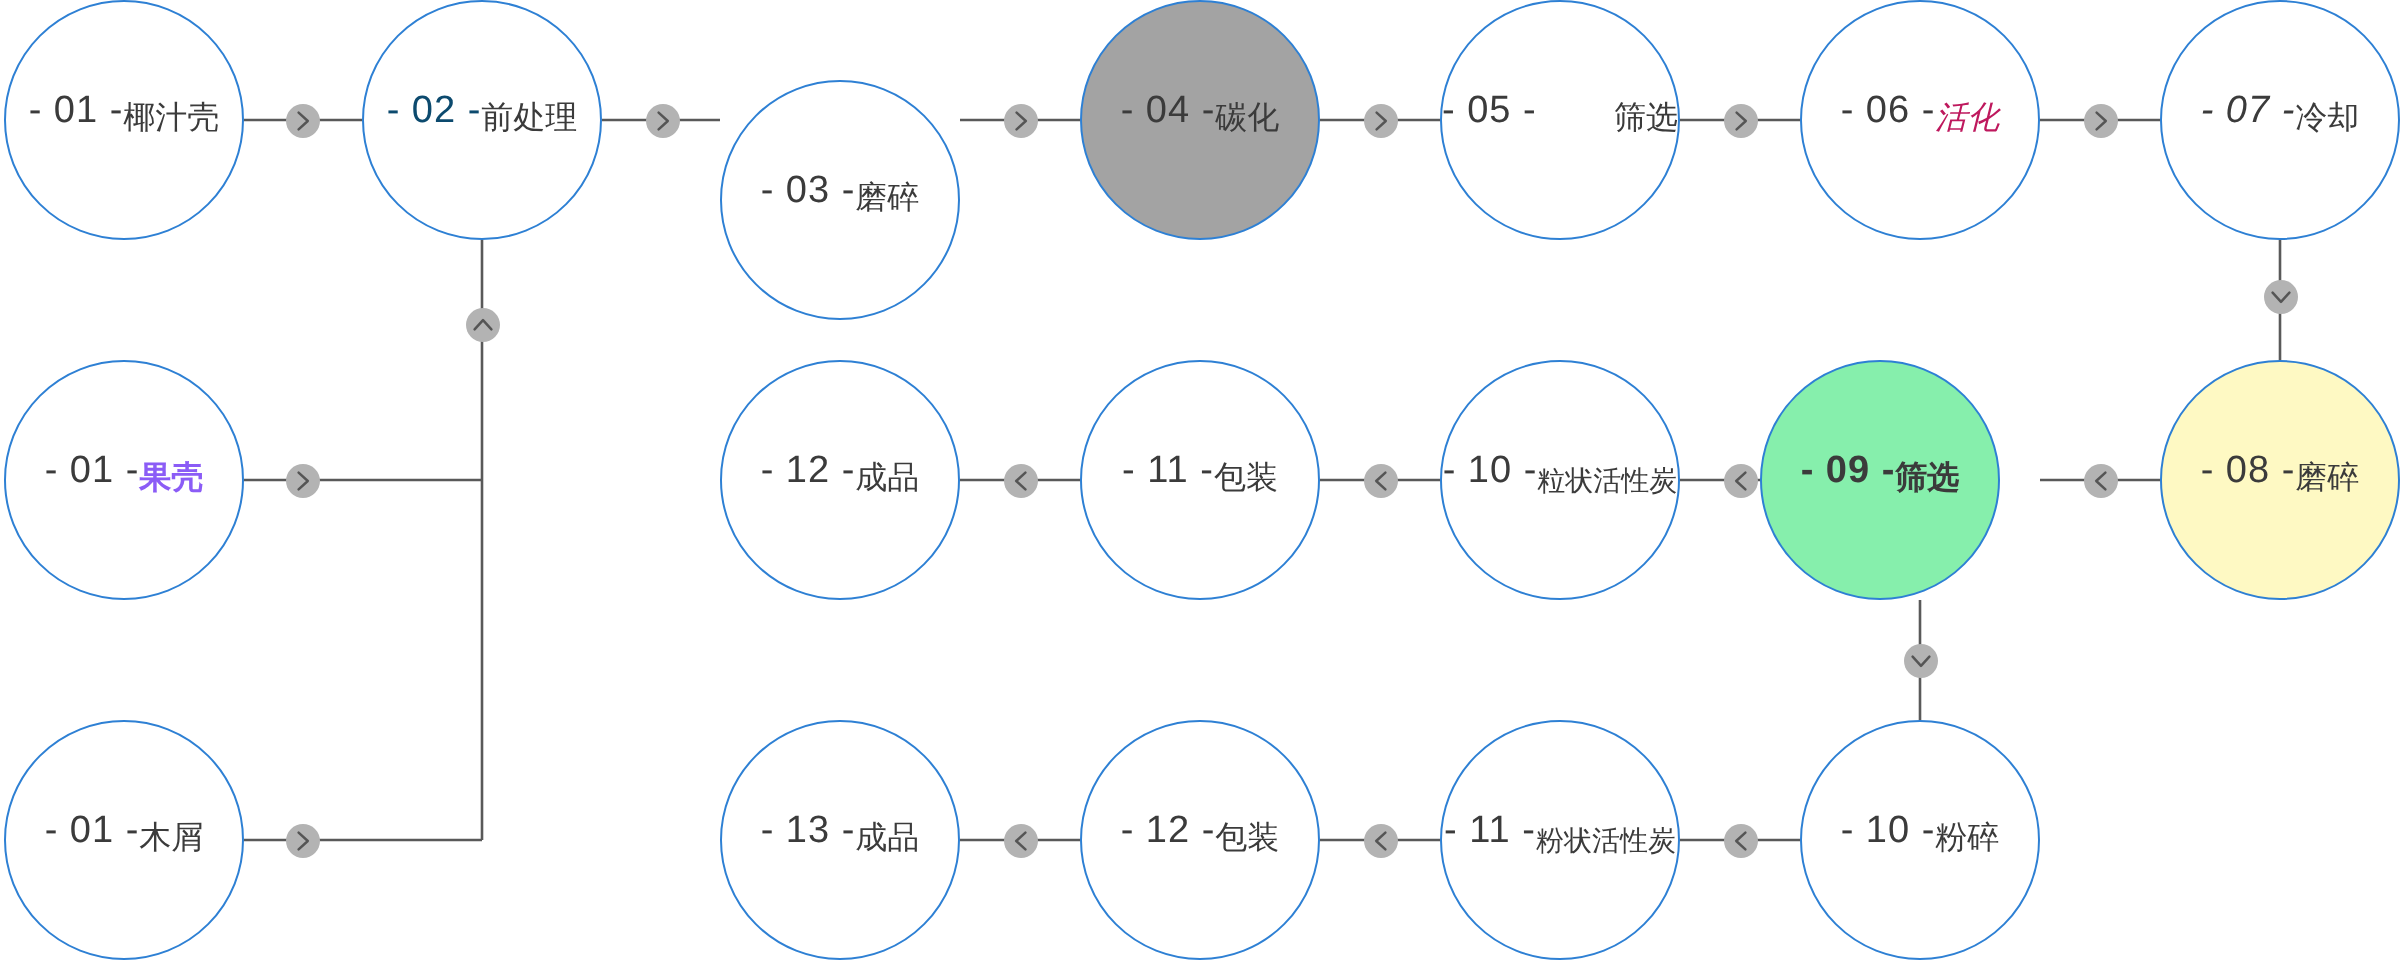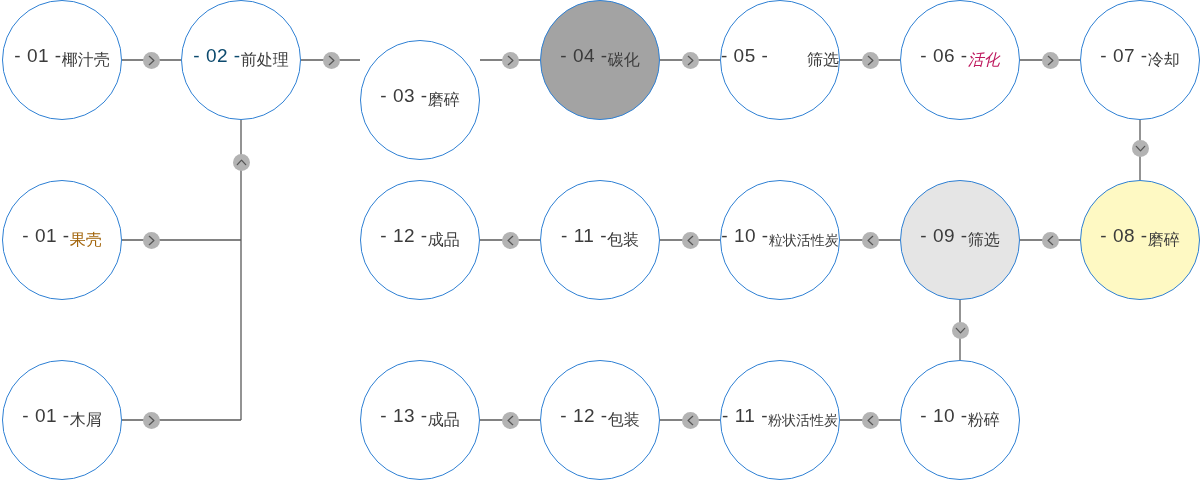--- a/index.html
+++ b/index.html
@@ -115,40 +115,40 @@
       </div>
       <div class="node" style="left: 720px; top: 0px; border-color: rgb(46, 128, 212); background: rgb(255, 255, 255); justify-content: space-between;">
         <div class="node-index" style="color: rgb(59, 59, 59);">- 05 -</div>
         <div class="node-label" style="color: rgb(59, 59, 59);">筛选</div>
       </div>
       <div class="node" style="left: 900px; top: 0px; border-color: rgb(46, 128, 212); background: rgb(255, 255, 255);">
         <div class="node-index" style="color: rgb(59, 59, 59);">- 06 -</div>
         <div class="node-label" style="color: #be185d; font-style: italic;">活化</div>
       </div>
       <div class="node" style="left: 1080px; top: 0px; border-color: rgb(46, 128, 212); background: rgb(255, 255, 255);">
-        <div class="node-index" style="color: rgb(59, 59, 59);">- 07 -</div>
+        <div class="node-index" style="color: rgb(59, 59, 59); font-style: italic;">- 07 -</div>
         <div class="node-label" style="color: rgb(59, 59, 59);">冷却</div>
       </div>
       <div class="node" style="left: 2px; top: 180px; border-color: rgb(46, 128, 212); background: rgb(255, 255, 255);">
         <div class="node-index" style="color: rgb(59, 59, 59);">- 01 -</div>
-        <div class="node-label" style="color: #a16207;">果壳</div>
+        <div class="node-label" style="color: #8b5cf6; font-weight: bold;">果壳</div>
       </div>
       <div class="node" style="left: 360px; top: 180px; border-color: rgb(46, 128, 212); background: rgb(255, 255, 255);">
         <div class="node-index" style="color: rgb(59, 59, 59);">- 12 -</div>
         <div class="node-label" style="color: rgb(59, 59, 59);">成品</div>
       </div>
       <div class="node" style="left: 540px; top: 180px; border-color: rgb(46, 128, 212); background: rgb(255, 255, 255);">
         <div class="node-index" style="color: rgb(59, 59, 59);">- 11 -</div>
         <div class="node-label" style="color: rgb(59, 59, 59);">包装</div>
       </div>
       <div class="node" style="left: 720px; top: 180px; border-color: rgb(46, 128, 212); background: rgb(255, 255, 255);">
         <div class="node-index" style="color: rgb(59, 59, 59);">- 10 -</div>
         <div class="node-label small" style="color: rgb(59, 59, 59);">粒状活性炭</div>
       </div>
-      <div class="node" style="left: 900px; top: 180px; border-color: rgb(46, 128, 212); background: #e5e5e5;">
+      <div class="node" style="left: 880px; top: 180px; border-color: rgb(46, 128, 212); background: #86efac; font-weight: bold;">
         <div class="node-index" style="color: rgb(59, 59, 59);">- 09 -</div>
         <div class="node-label" style="color: rgb(59, 59, 59);">筛选</div>
       </div>
       <div class="node" style="left: 1080px; top: 180px; border-color: rgb(46, 128, 212); background: #fef9c3;">
         <div class="node-index" style="color: rgb(59, 59, 59);">- 08 -</div>
         <div class="node-label" style="color: rgb(59, 59, 59);">磨碎</div>
       </div>
       <div class="node" style="left: 2px; top: 360px; border-color: rgb(46, 128, 212); background: rgb(255, 255, 255);">
         <div class="node-index" style="color: rgb(59, 59, 59);">- 01 -</div>
         <div class="node-label" style="color: rgb(59, 59, 59);">木屑</div>

